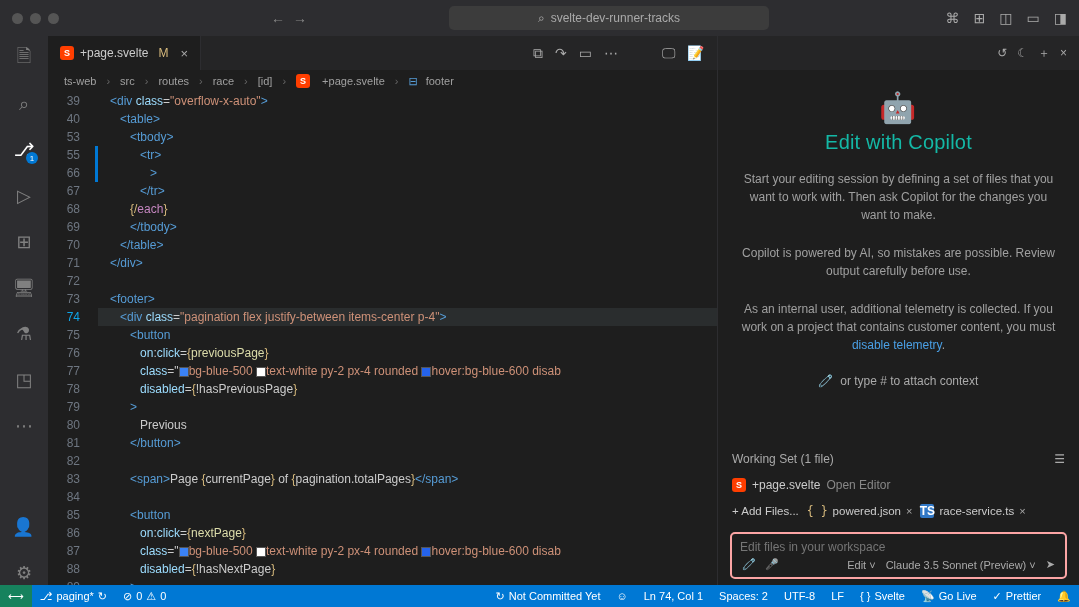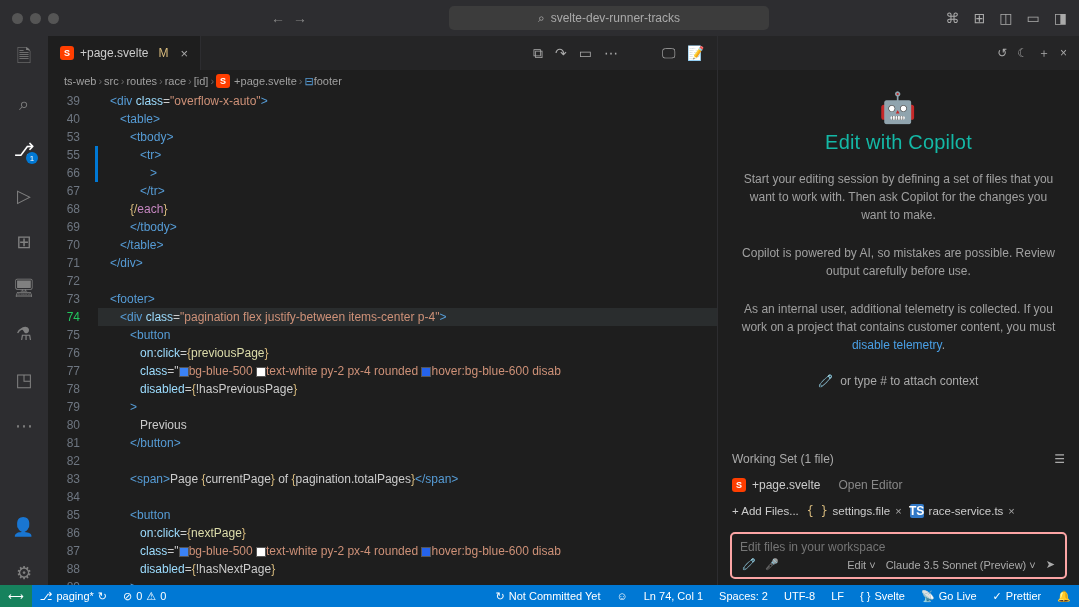--- a/index.html
+++ b/index.html
@@ -16,25 +16,25 @@
 .activity-bar .icon-btn { width:24px; height:24px; display:flex; align-items:center; justify-content:center; color:#808080; font-size:18px; position:relative; }
 .activity-bar .icon-btn.active { color:#fff; }
 .badge-blue { position:absolute; bottom:-2px; right:-2px; width:12px; height:12px; background:#0078d4; border-radius:50%; font-size:8px; display:flex; align-items:center; justify-content:center; color:#fff; }
 .editor-area { flex:1; display:flex; flex-direction:column; background:#1e1e1e; min-width:0; }
 .tab-bar { height:34px; background:#252526; display:flex; align-items:center; }
 .tab { height:100%; padding:0 12px; display:flex; align-items:center; gap:6px; background:#1e1e1e; font-size:12px; color:#ccc; border-right:1px solid #2d2d30; }
 .svelte-icon { width:14px; height:14px; background:#ff3e00; border-radius:3px; display:flex; align-items:center; justify-content:center; color:#fff; font-size:9px; font-weight:bold; }
 .mod-letter { color:#d7ba7d; margin-left:4px; }
 .tab-close { margin-left:6px; color:#aaa; font-size:13px; }
 .tab-actions { margin-left:auto; padding-right:12px; display:flex; gap:12px; color:#aaa; font-size:14px; }
-.breadcrumbs { height:22px; padding:0 16px; display:flex; align-items:center; gap:0; color:#a0a0a0; font-size:11px; background:#1e1e1e; }
+.breadcrumbs { height:22px; padding:0 16px; display:flex; align-items:center; gap:8px; color:#a0a0a0; font-size:11px; background:#1e1e1e; }
 .breadcrumbs .sep { color:#666; margin:0 2px; }
 .code-wrap { flex:1; display:flex; overflow:hidden; font-family:"SF Mono",Menlo,Consolas,monospace; font-size:12px; line-height:18px; position:relative; }
 .gutter { width:44px; text-align:right; padding-right:12px; color:#6e7681; user-select:none; background:#1e1e1e; }
-.gutter .hl { color:#22c55e; }
+.gutter .hl { color:#0ea5e9; }
 .code { flex:1; white-space:pre; color:#ccc; padding-left:6px; overflow:hidden; }
 .code .ln { height:18px; padding-left:2px;}
 .gutter .ln { height:18px; }
 .tag { color:#569cd6; }
 .attr { color:#9cdcfe; }
 .str { color:#ce9178; }
 .brace { color:#d7ba7d; }
 .func { color:#dcdcaa; }
 .kw { color:#c586c0; }
 .swatch { display:inline-block; width:10px; height:10px; border:1px solid #555; vertical-align:middle; }
@@ -45,21 +45,21 @@
 .copilot { width:362px; background:#1e1e1e; border-left:1px solid #2d2d30; display:flex; flex-direction:column; padding:0; }
 .cop-tabs { height:34px; display:flex; align-items:center; padding:0 12px; gap:10px; justify-content:flex-end; color:#aaa; background:#252526;}
 .cop-head { display:flex; flex-direction:column; align-items:center; padding:20px 24px 6px; }
 .cop-logo { font-size:30px; color:#ccc; margin-bottom:6px;}
 .cop-title { font-size:20px; font-weight:500; color:#14b8a6; letter-spacing:.2px;}
 .cop-body { padding:10px 22px; font-size:12px; color:#a0a0a0; text-align:center; line-height:1.5; }
 .cop-link { color:#4aa0e6; }
 .attach-row { text-align:center; padding:10px 0; color:#aaa; font-size:12px;}
 .workset { padding:8px 14px; font-size:12px; color:#aaa; display:flex; align-items:center; justify-content:space-between;}
 .ws-file { padding:4px 14px; display:flex; align-items:center; gap:6px; font-size:12px;}
-.ws-file .open { color:#888; margin-left:12px;}
+.ws-file .open { color:#888; margin-left:0;}
 .chips { display:flex; gap:8px; padding:8px 14px; font-size:11.5px; align-items:center; flex-wrap:wrap;}
 .chip { display:flex; align-items:center; gap:5px; color:#ccc; }
 .chip-plus { color:#ccc; }
 .chip-close { color:#aaa; font-size:11px;}
 .ts-icon { width:14px; height:14px; background:#3178c6; border-radius:2px; color:#fff; font-size:12px; display:flex; align-items:center; justify-content:center; font-weight:bold;}
 .brace-icon { color:#d7ba7d; font-family:monospace;}
 .cop-input { margin:6px 12px; border:2px solid #fca5a5; border-radius:5px; padding:6px 8px; }
 .cop-input input { width:100%; background:transparent; border:none; color:#ccc; font-size:12px; outline:none; }
 .input-row { display:flex; align-items:center; gap:10px; padding:4px 2px 0; color:#aaa; font-size:11px;}
 .input-row .right { margin-left:auto; display:flex; gap:10px; align-items:center;}
@@ -202,21 +202,21 @@
     </div>
     <div class="ws-file">
       <span class="svelte-icon">S</span>
       <span>+page.svelte</span>
       <span class="open">Open Editor</span>
     </div>
     <div class="chips">
       <span class="chip chip-plus">+ Add Files...</span>
       <span class="chip">
           <span class="brace-icon">{ }</span>
-          <span>settings.file</span>
+          <span>powered.json</span>
           <span class="chip-close">×</span>
         </span>
       <span class="chip">
           <span class="ts-icon">TS</span>
           <span>race-service.ts</span>
           <span class="chip-close">×</span>
         </span>
     </div>
     <div class="cop-input">
       <input placeholder="Edit files in your workspace" style="">

